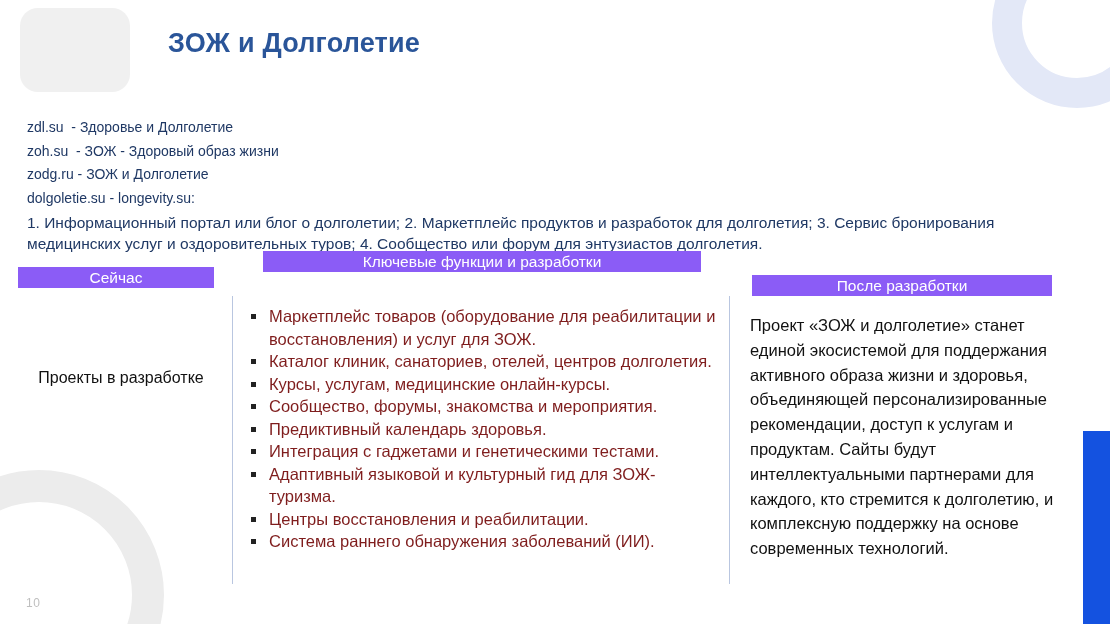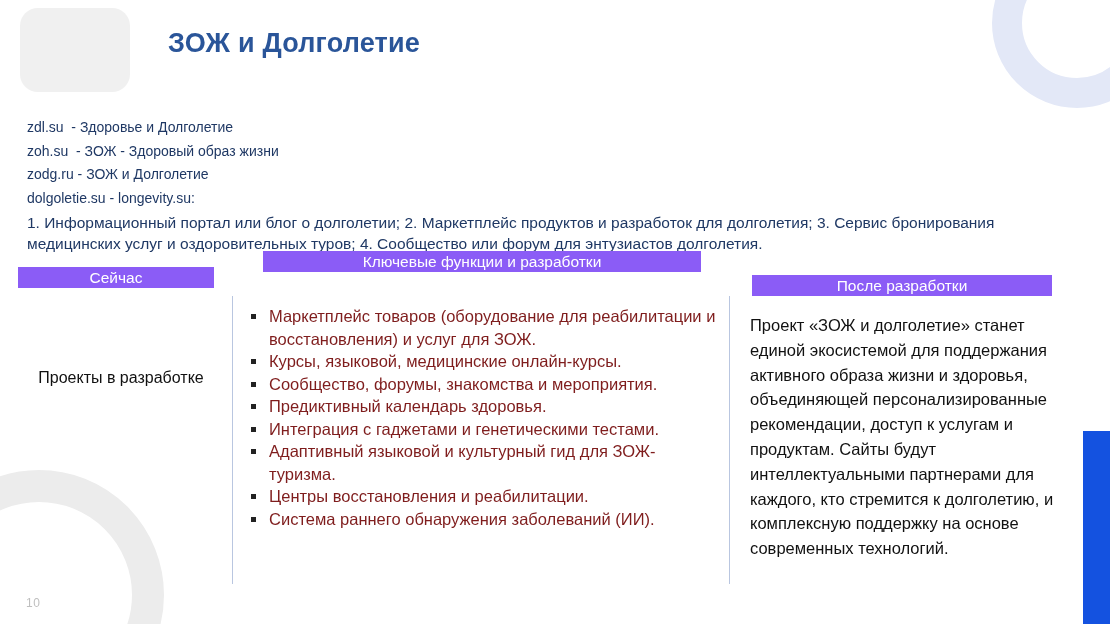--- a/index.html
+++ b/index.html
@@ -206,21 +206,22 @@
   <div class="col-header hdr-key">Ключевые функции и разработки</div>
   <div class="col-header hdr-after">После разработки</div>
 
   <div class="divider div-1"></div>
   <div class="divider div-2"></div>
 
   <div class="col-now">Проекты в разработке</div>
 
   <div class="col-key">
     <div class="bullet">Маркетплейс товаров (оборудование для реабилитации и восстановления) и услуг для ЗОЖ.</div>
-    <div class="bullet">Курсы, языковой, медицинские онлайн-курсы.</div>
+    <div class="bullet">Каталог клиник, санаториев, отелей, центров долголетия.</div>
+    <div class="bullet">Курсы, услугам, медицинские онлайн-курсы.</div>
     <div class="bullet">Сообщество, форумы, знакомства и мероприятия.</div>
     <div class="bullet">Предиктивный календарь здоровья.</div>
     <div class="bullet">Интеграция с гаджетами и генетическими тестами.</div>
     <div class="bullet">Адаптивный языковой и культурный гид для ЗОЖ-туризма.</div>
     <div class="bullet">Центры восстановления и реабилитации.</div>
     <div class="bullet">Система раннего обнаружения заболеваний (ИИ).</div>
   </div>
 
   <div class="col-after">Проект «ЗОЖ и долголетие» станет единой экосистемой для поддержания активного образа жизни и здоровья, объединяющей персонализированные рекомендации, доступ к услугам и продуктам. Сайты будут интеллектуальными партнерами для каждого, кто стремится к долголетию, и комплексную поддержку на основе современных технологий.</div>
 

